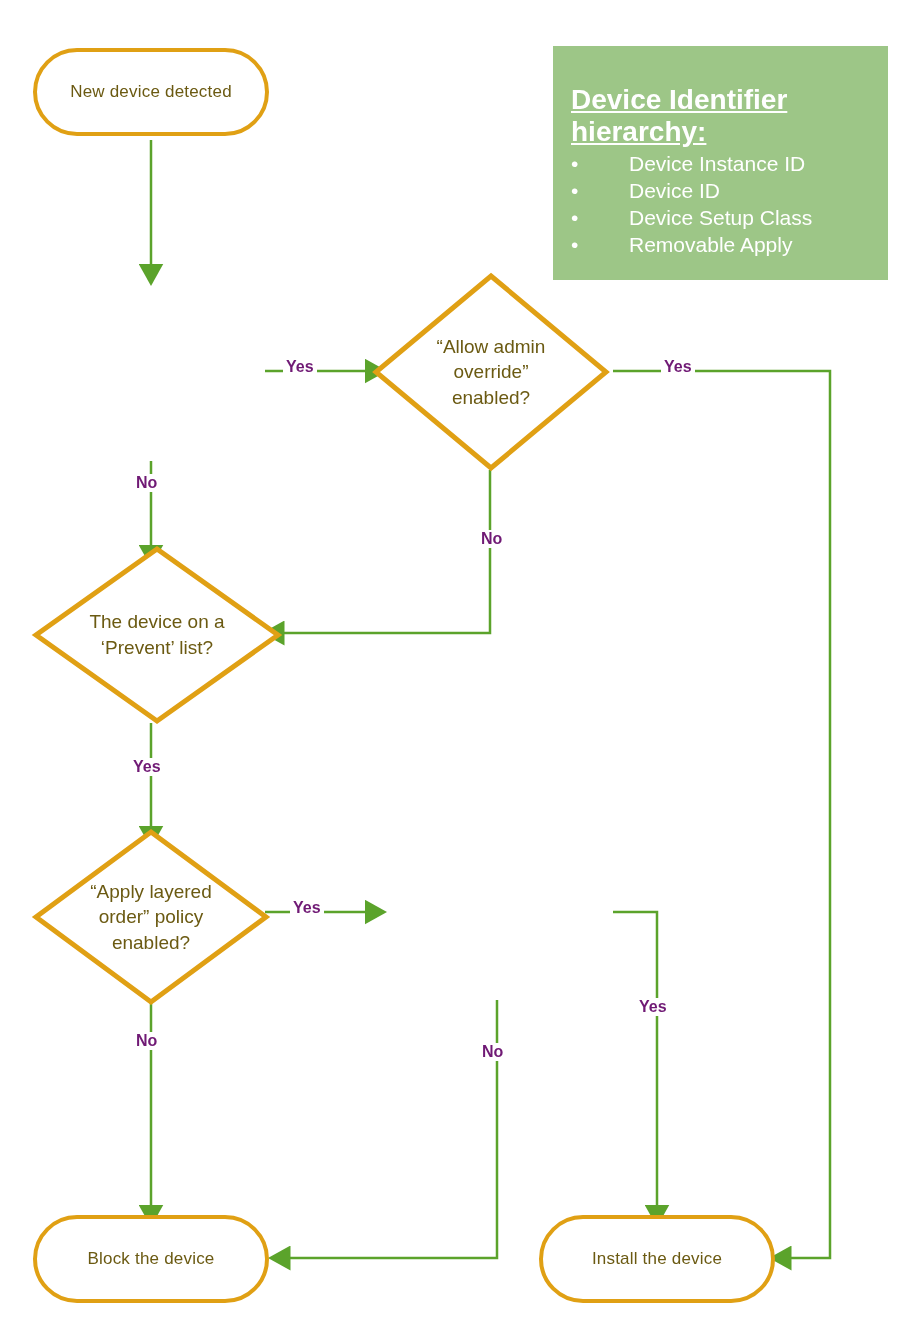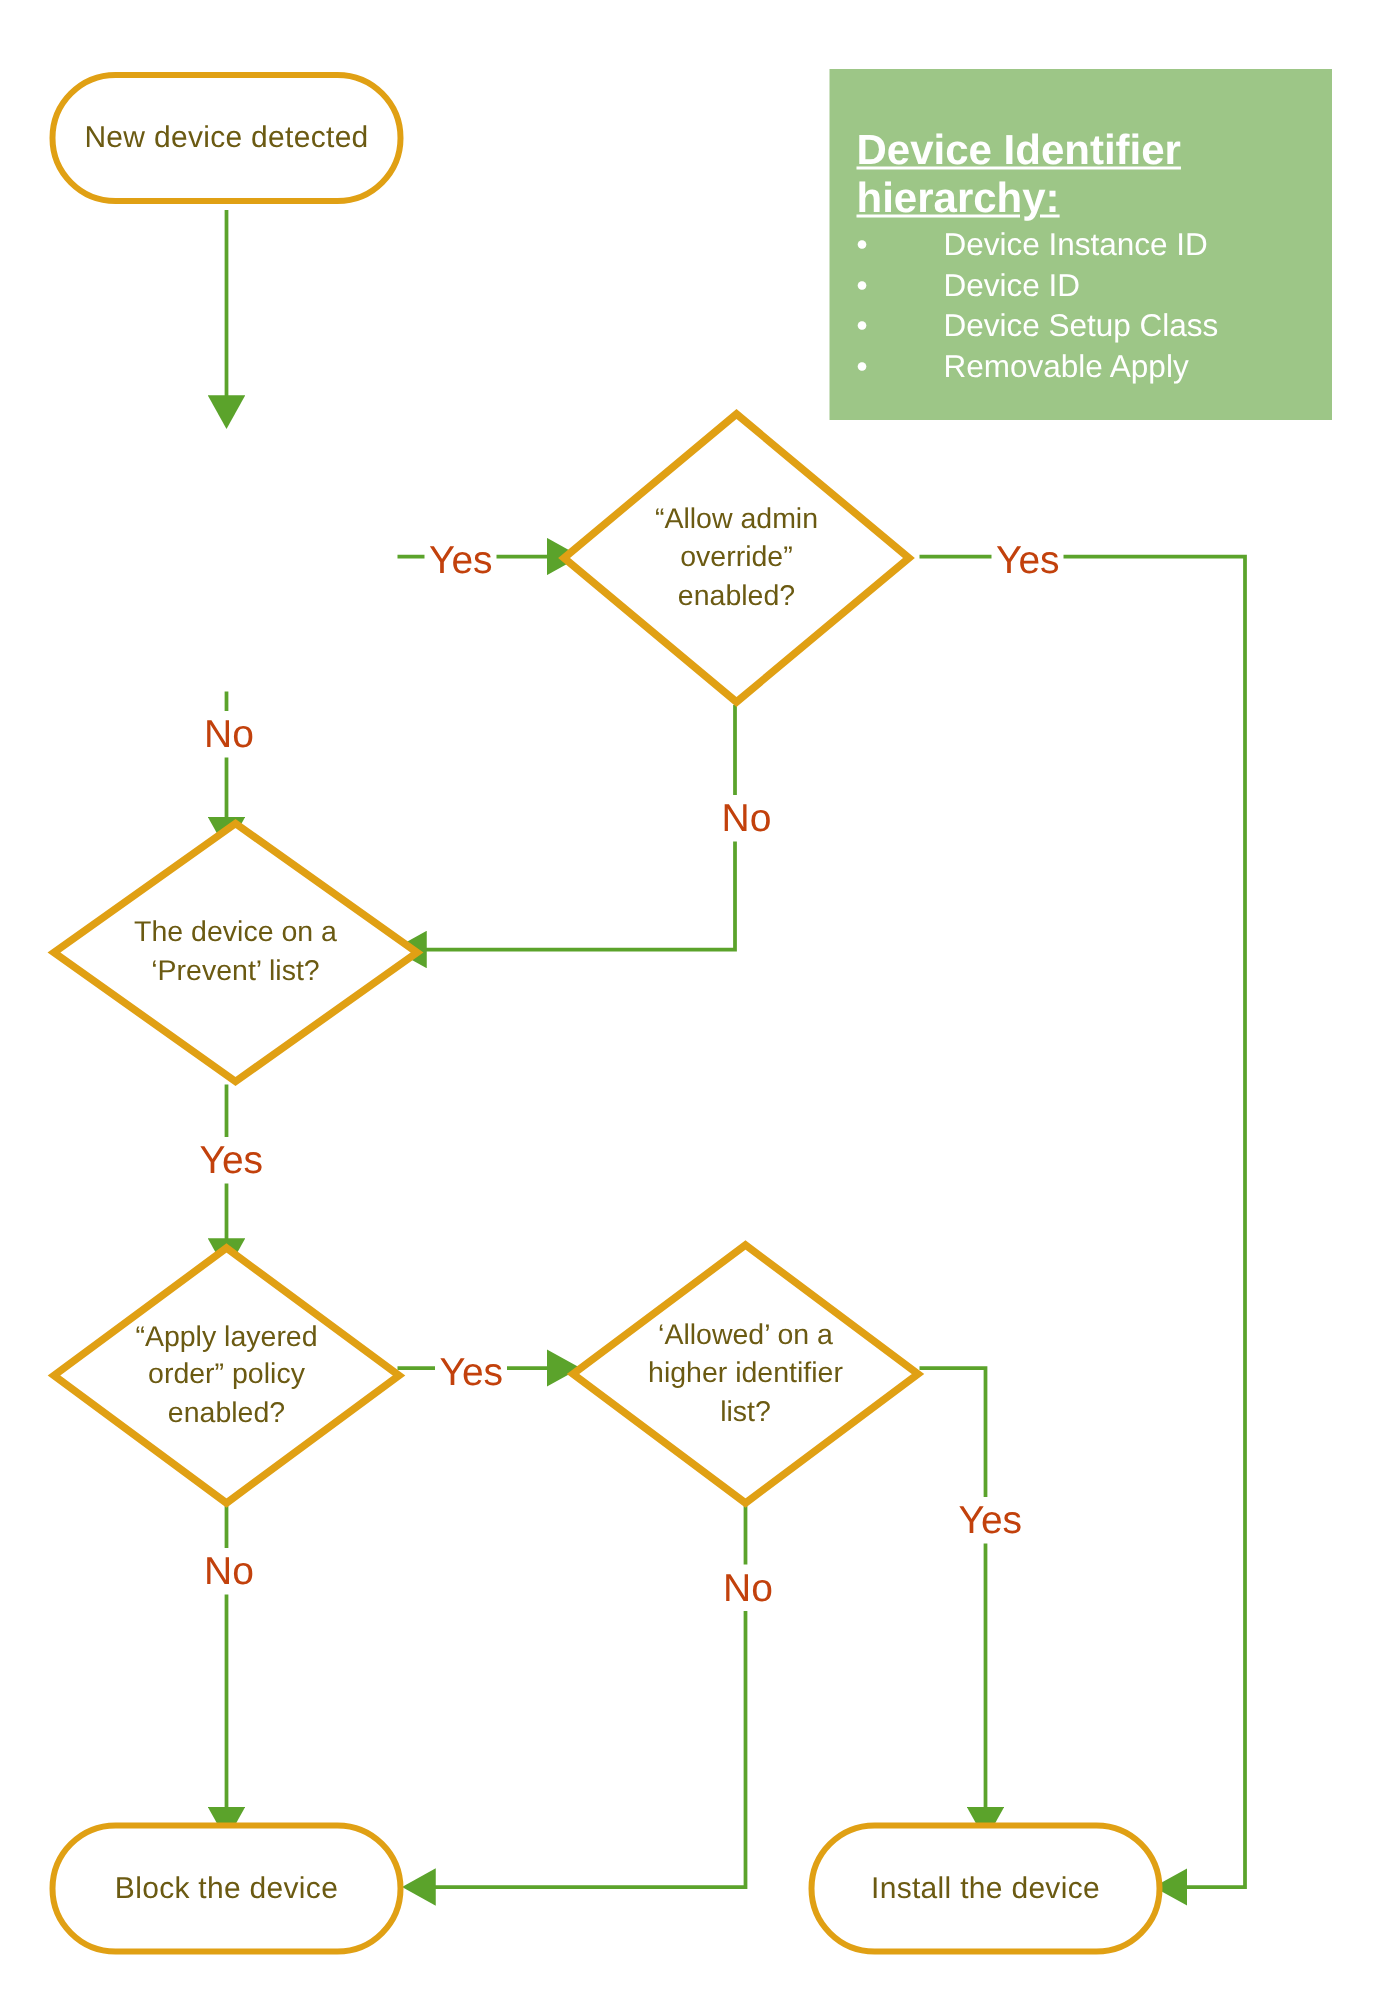--- a/index.html
+++ b/index.html
@@ -30,21 +30,21 @@
   }
   
   .terminator {
     border: 4px solid #E0A014;
     border-radius: 9999px;
     background: #ffffff;
     display: flex;
     align-items: center;
     justify-content: center;
     color: #6B5A12;
-    font-size: 20px;
+    font-size: 17px;
     letter-spacing: 0.2px;
   }
   
   .diamond-wrap {
     position: absolute;
   }
   .diamond-svg {
     position: absolute;
     left: 0;
     top: 0;
@@ -96,25 +96,26 @@
     align-items: baseline;
   }
   .legend-bullet {
     display: inline-block;
     width: 58px;
     flex: 0 0 58px;
   }
   
   .edge-label {
     position: absolute;
-    color: #c2410c;
-    font-size: 26px;
+    color: #701a75;
+    font-size: 16px;
     background: #ffffff;
     padding: 0 3px;
     white-space: nowrap;
+    font-weight: bold;
   }
 </style>
 </head>
 <body>
 
 <div id="canvas">
 
   <svg id="edges" viewBox="0 0 924 1326" xmlns="http://www.w3.org/2000/svg">
     <defs>
       <marker id="arrow-down" markerWidth="10" markerHeight="10" refX="1" refY="5" orient="auto" markerUnits="strokeWidth">
@@ -194,28 +195,20 @@
 
   <div class="diamond-wrap" style="left:32px; top:828px; width:238px; height:178px;">
     <svg class="diamond-svg" width="238" height="178" viewBox="0 0 238 178" xmlns="http://www.w3.org/2000/svg">
       <polygon points="119,4 234,89 119,174 4,89" fill="#ffffff" stroke="#E0A014" stroke-width="5"></polygon>
     </svg>
     <div class="diamond-label">“Apply layered
 order” policy
 enabled?</div>
   </div>
 
-  <div class="diamond-wrap" style="left:378px; top:826px; width:238px; height:180px;">
-    <svg class="diamond-svg" width="238" height="180" viewBox="0 0 238 180" xmlns="http://www.w3.org/2000/svg">
-      <polygon points="119,4 234,90 119,176 4,90" fill="#ffffff" stroke="#E0A014" stroke-width="5"></polygon>
-    </svg>
-    <div class="diamond-label">‘Allowed’ on a
-higher identifier
-list?</div>
-  </div>
 
   <div class="node terminator" style="left:539px; top:1215px; width:236px; height:88px;">
     <span>Install the device</span>
   </div>
 
   <div class="node terminator" style="left:33px; top:1215px; width:236px; height:88px;">
     <span>Block the device</span>
   </div>
 
   <div class="legend" style="left:553px; top:46px; width:335px; height:234px;">

